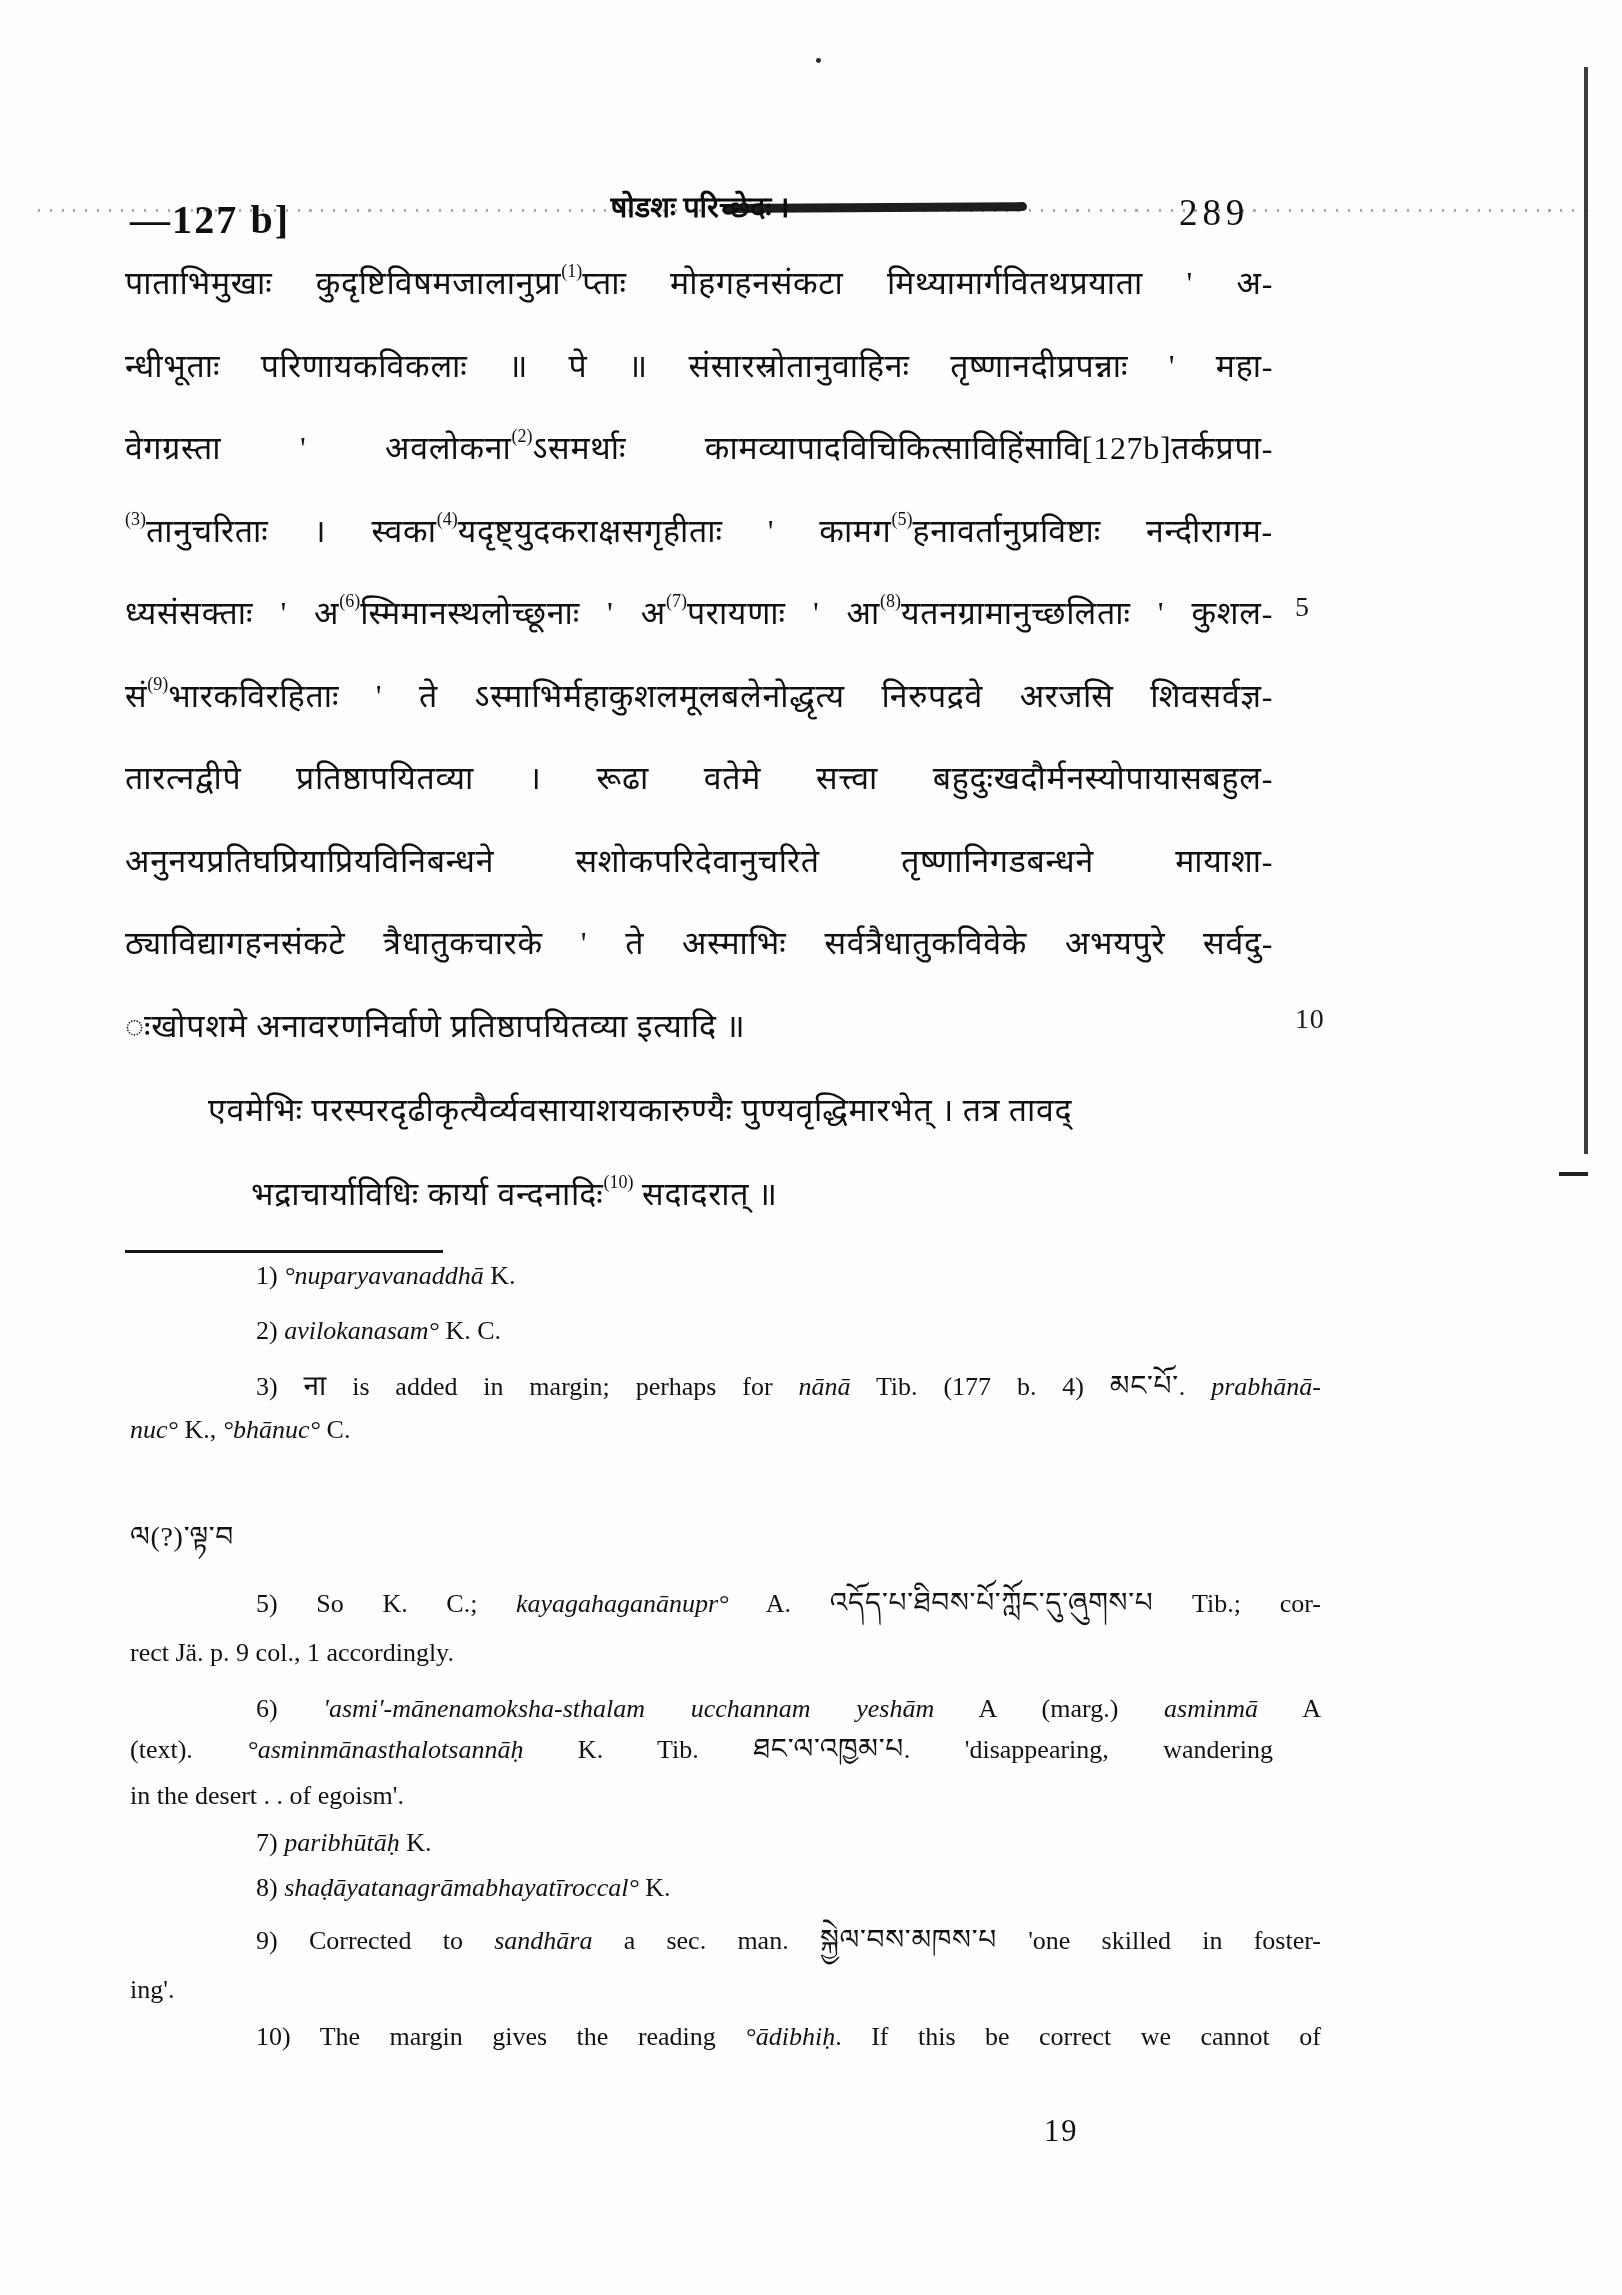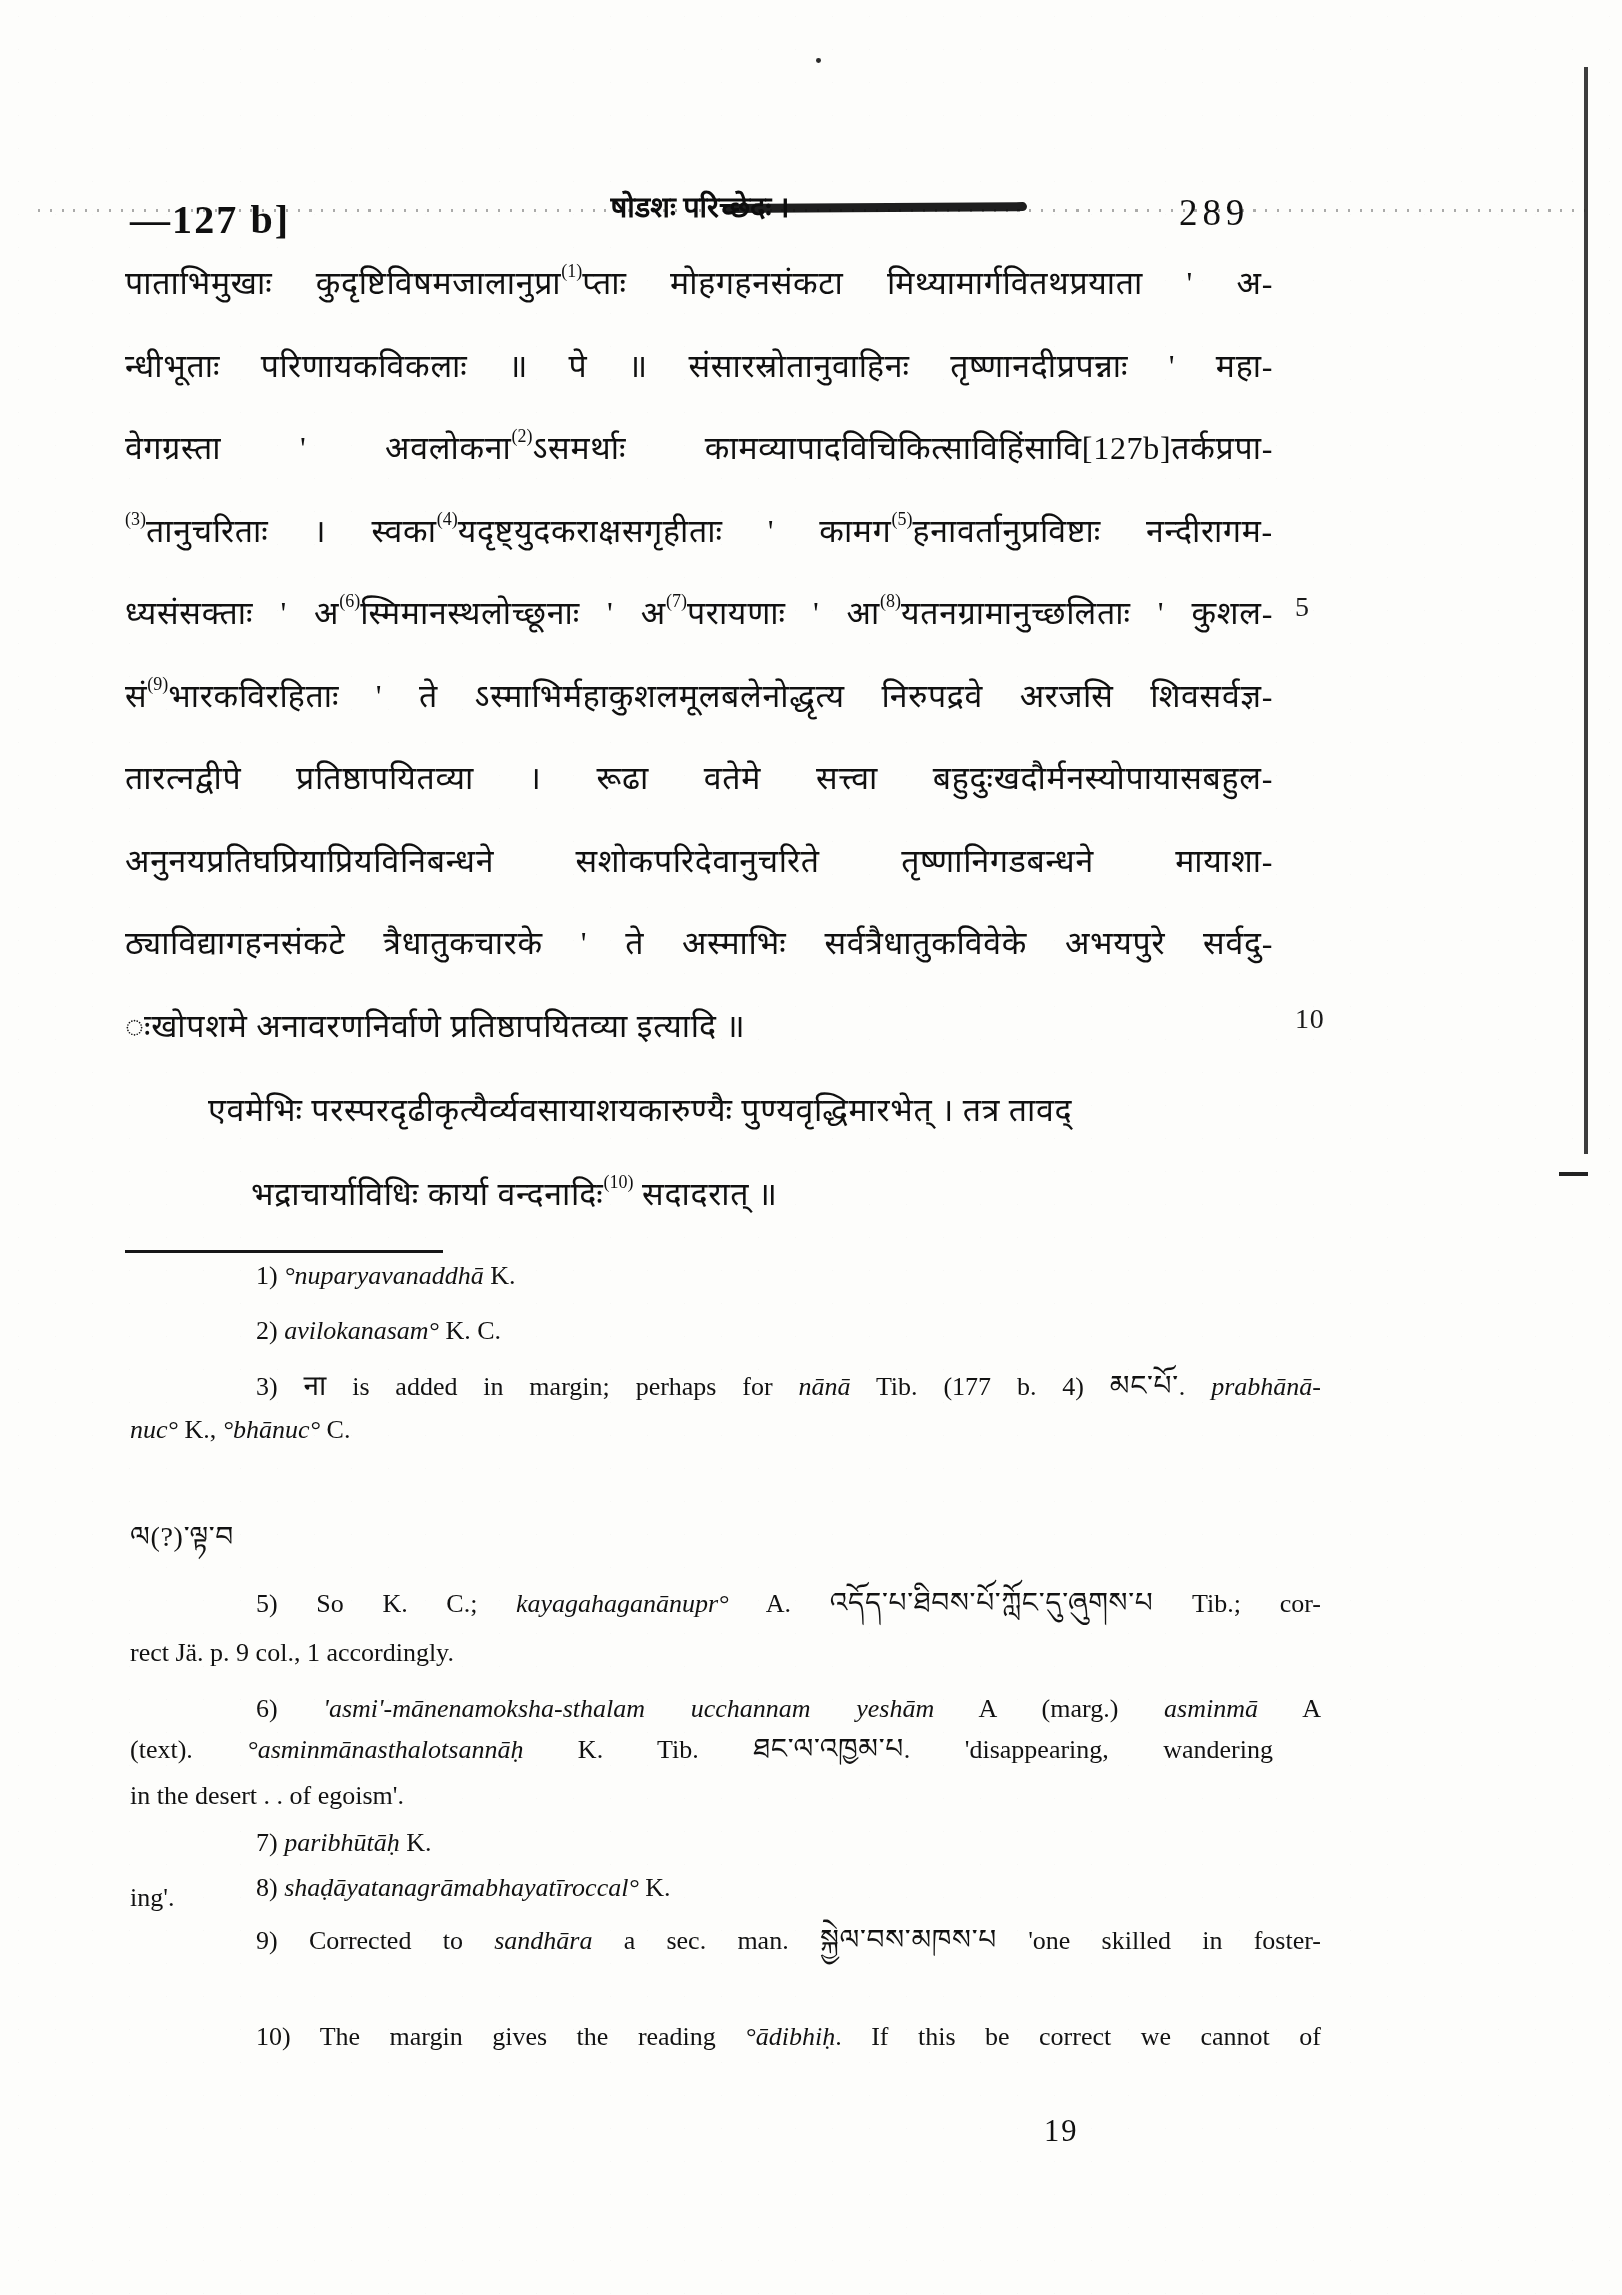--- a/index.html
+++ b/index.html
@@ -108,19 +108,19 @@
   <div class="fn-line cont" style="top:1412px"><span class="seg-i">nuc°</span><span class="seg-r"> K., </span><span class="seg-i">°bhānuc°</span><span class="seg-r"> C.</span></div>
   <div class="fn-line cont" style="top:1519px"><span class="seg-tib">ལ(?)་ལྟ་བ</span></div>
   <div class="fn-line start fl-j" style="top:1585px"><span class="seg-r">5) So K. C.; </span><span class="seg-i">kayagahaganānupr°</span><span class="seg-r"> A. </span><span class="seg-tib">འདོད་པ་ཐིབས་པོ་ཀློང་དུ་ཞུགས་པ</span><span class="seg-r"> Tib.; cor-</span></div>
   <div class="fn-line cont" style="top:1635px"><span class="seg-r">rect Jä. p. 9 col., 1 accordingly.</span></div>
   <div class="fn-line start fl-j" style="top:1691px"><span class="seg-r">6) </span><span class="seg-i">'asmi'-mānenamoksha-sthalam ucchannam yeshām</span><span class="seg-r"> A (marg.) </span><span class="seg-i">asminmā</span><span class="seg-r"> A</span></div>
   <div class="fn-line cont fl-j" style="top:1731px"><span class="seg-r">(text). </span><span class="seg-i">°asminmānasthalotsannāḥ</span><span class="seg-r"> K. Tib. </span><span class="seg-tib">ཐང་ལ་འཁྱམ་པ</span><span class="seg-r">. 'disappearing, wandering</span></div>
   <div class="fn-line cont" style="top:1778px"><span class="seg-r">in the desert . . of egoism'.</span></div>
   <div class="fn-line start" style="top:1825px"><span class="seg-r">7) </span><span class="seg-i">paribhūtāḥ</span><span class="seg-r"> K.</span></div>
   <div class="fn-line start" style="top:1870px"><span class="seg-r">8) </span><span class="seg-i">shaḍāyatanagrāmabhayatīroccal°</span><span class="seg-r"> K.</span></div>
   <div class="fn-line start fl-j" style="top:1922px"><span class="seg-r">9) Corrected to </span><span class="seg-i">sandhāra</span><span class="seg-r"> a sec. man. </span><span class="seg-tib">སྐྱེལ་བས་མཁས་པ</span><span class="seg-r"> 'one skilled in foster-</span></div>
-  <div class="fn-line cont" style="top:1880px"><span class="seg-r">ing'.</span></div>
+  <div class="fn-line cont" style="top:1972px"><span class="seg-r">ing'.</span></div>
   <div class="fn-line start fl-j" style="top:2019px"><span class="seg-r">10) The margin gives the reading </span><span class="seg-i">°ādibhiḥ</span><span class="seg-r">. If this be correct we cannot of</span></div>
 
   <div class="printer-sig">19</div>
 
 </div>
 
 
 </body></html>

